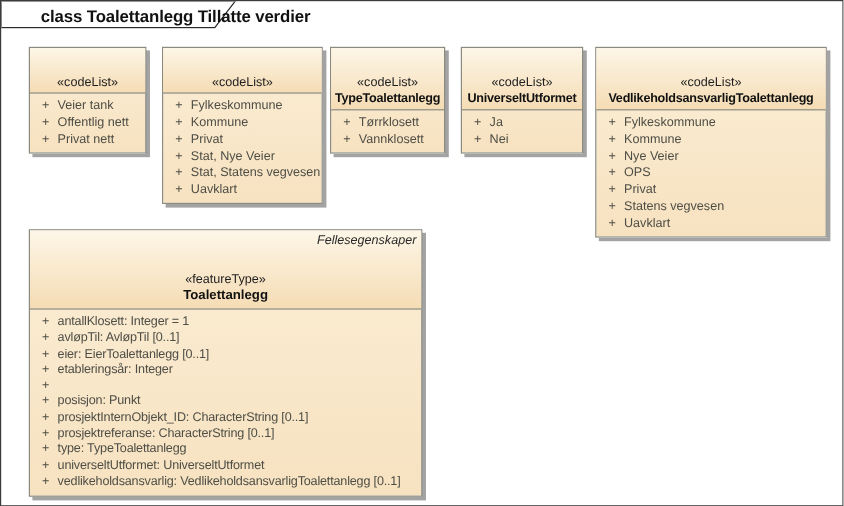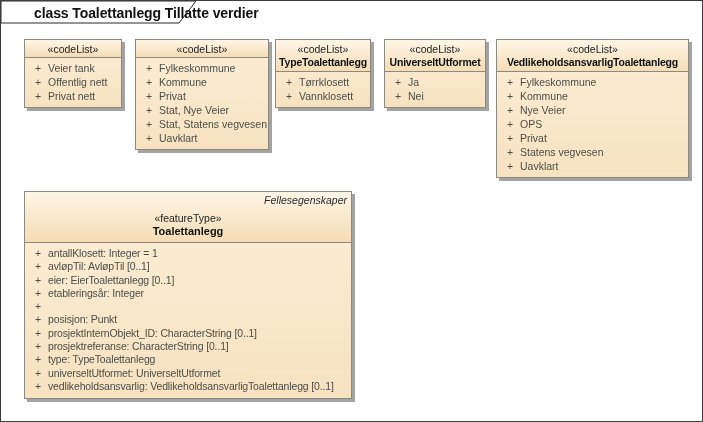--- a/index.html
+++ b/index.html
@@ -17,21 +17,21 @@
   
   .uml-box{
     position:absolute;background:linear-gradient(#fbeed6,#f7e2c0);
     border:1px solid #8a8a80;box-shadow:3px 3px 0 0 #a3a3a3;
   }
   .uml-head{
     padding:3px 2px 2px 2px;text-align:center;
     background:linear-gradient(#fdf6e7,#f5dcb4);
     border-bottom:1px solid #8a8a80;
   }
-  .uml-stereotype{font-size:10.5px;color:#1e1e1e;line-height:12px;}
+  .uml-stereotype{font-size:10.5px;color:#1e1e1e;line-height:12px;margin-top:20px;}
   .uml-name{font-size:11px;font-weight:bold;color:#111;line-height:14px;white-space:nowrap;}
   .uml-items{padding:3px 2px 4px 2px;}
   .uml-row{display:flex;line-height:14px;font-size:10.5px;color:#4e4e46;white-space:nowrap;}
   .uml-row .vis{width:13px;margin-left:8px;flex:none;}
   
   .box-avlop       {left:23px; top:38px; width:96px;}
   .box-eier        {left:134px;top:38px; width:132px;}
   .box-type        {left:274px;top:38px; width:94px;}
   .box-universelt  {left:383px;top:38px; width:100px;}
   .box-vedlikehold {left:495px;top:38px; width:191px;}

